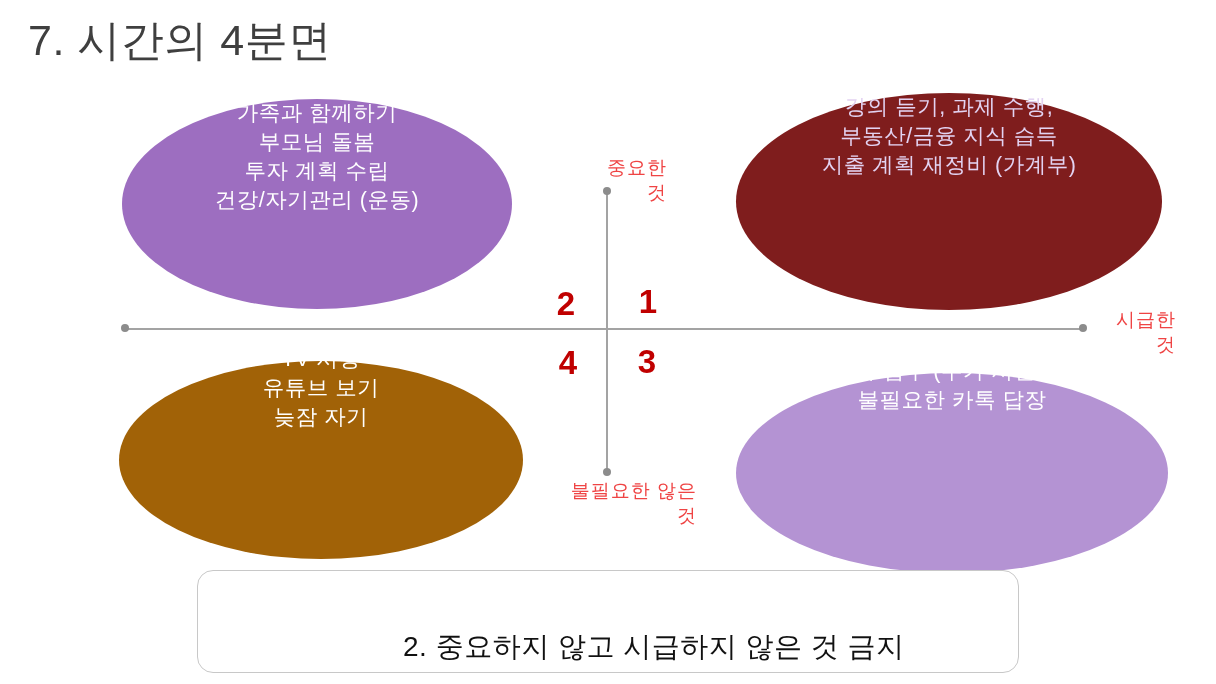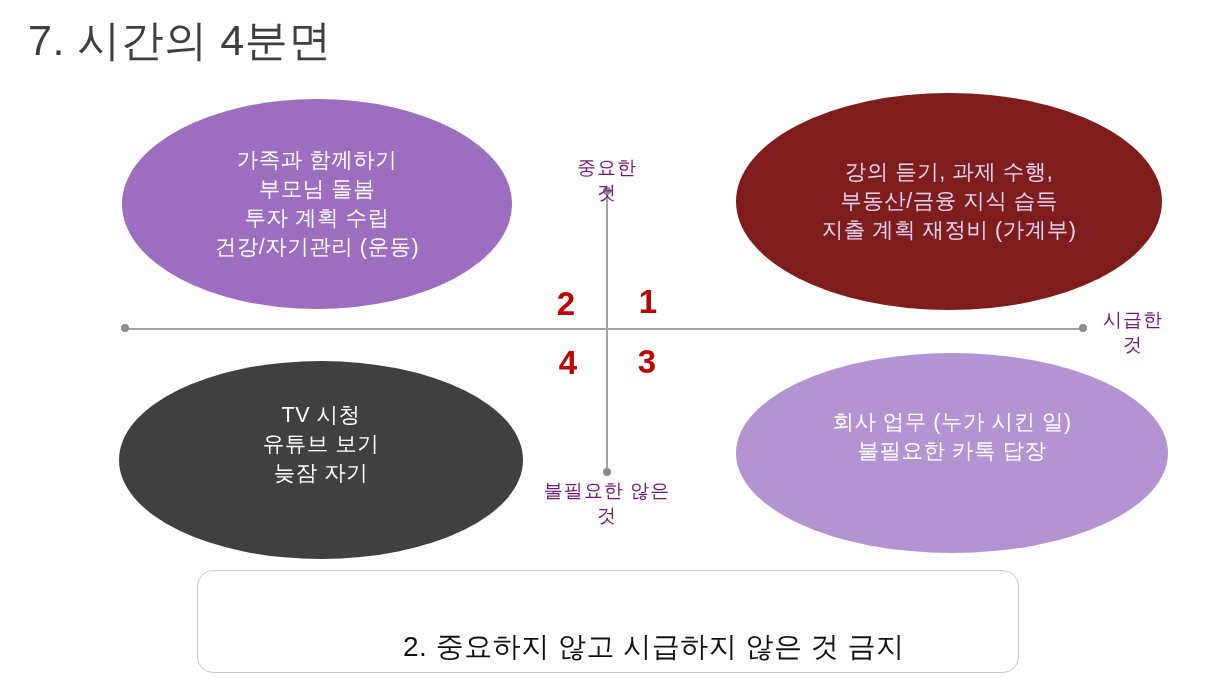--- a/index.html
+++ b/index.html
@@ -19,57 +19,56 @@
     margin: 0;
     font-size: 43px;
     font-weight: 400;
     color: #3f3f3f;
     letter-spacing: 0.5px;
   }
   .ellipse {
     position: absolute;
     border-radius: 50%;
     display: flex;
-    align-items: center;
     justify-content: center;
   }
   .ellipse-text {
     white-space: pre-line;
     text-align: center;
     font-size: 21.5px;
     line-height: 29px;
     letter-spacing: 0.5px;
   }
   .ellipse.tl { left: 122px; top: 99px;  width: 390px; height: 210px; }
   .ellipse.tr { left: 736px; top: 93px;  width: 426px; height: 217px; }
   .ellipse.bl { left: 119px; top: 361px; width: 404px; height: 198px; }
-  .ellipse.br { left: 736px; top: 353px; width: 432px; height: 200px; }
+  .ellipse.br { left: 736px; top: 373px; width: 432px; height: 200px; }
   .ellipse.bl .ellipse-text, .ellipse.br .ellipse-text { transform: translateY(-16px); }
 
   .axis-line { position: absolute; background: #a3a3a3; }
   .h-line { left: 125px; top: 328px; width: 958px; height: 1.5px; }
   .v-line { left: 606px; top: 191px; width: 1.5px; height: 282px; }
   .axis-dot {
     position: absolute;
     width: 8px; height: 8px;
     border-radius: 50%;
     background: #8c8c8c;
   }
   .dot-left   { left: 121px;  top: 324px; }
   .dot-right  { left: 1079px; top: 324px; }
   .dot-top    { left: 603px;  top: 187px; }
   .dot-bottom { left: 603px;  top: 468px; }
 
   .axis-label {
     position: absolute;
     white-space: pre-line;
-    text-align: center;
+    text-align: right;
     font-size: 19px;
     line-height: 25px;
-    color: #701a75;
+    color: #ef4444;
     letter-spacing: 1px;
   }
   .label-top    { left: 547px;  top: 155px; width: 120px; }
   .label-bottom { left: 517px;  top: 478px; width: 180px; }
   .label-left   { left: 6px;    top: 303px; width: 120px; }
   .label-right  { left: 1090px; top: 307px; width: 86px; }
 
   .qnum {
     position: absolute;
     width: 44px;
@@ -115,21 +114,21 @@
 투자 계획 수립
 건강/자기관리 (운동)</div>
   </div>
 
   <div class="ellipse tr" style="background-color: #7f1d1d;">
     <div class="ellipse-text" style="color: rgb(227, 211, 242);">강의 듣기, 과제 수행,
 부동산/금융 지식 습득
 지출 계획 재정비 (가계부)</div>
   </div>
 
-  <div class="ellipse bl" style="background-color: #404040;">
+  <div class="ellipse bl" style="background-color: #a16207;">
     <div class="ellipse-text" style="color: rgb(255, 255, 255);">TV 시청
 유튜브 보기
 늦잠 자기</div>
   </div>
 
   <div class="ellipse br" style="background-color: rgb(180, 147, 211);">
     <div class="ellipse-text" style="color: rgb(255, 255, 255);">회사 업무 (누가 시킨 일)
 불필요한 카톡 답장</div>
   </div>
 

